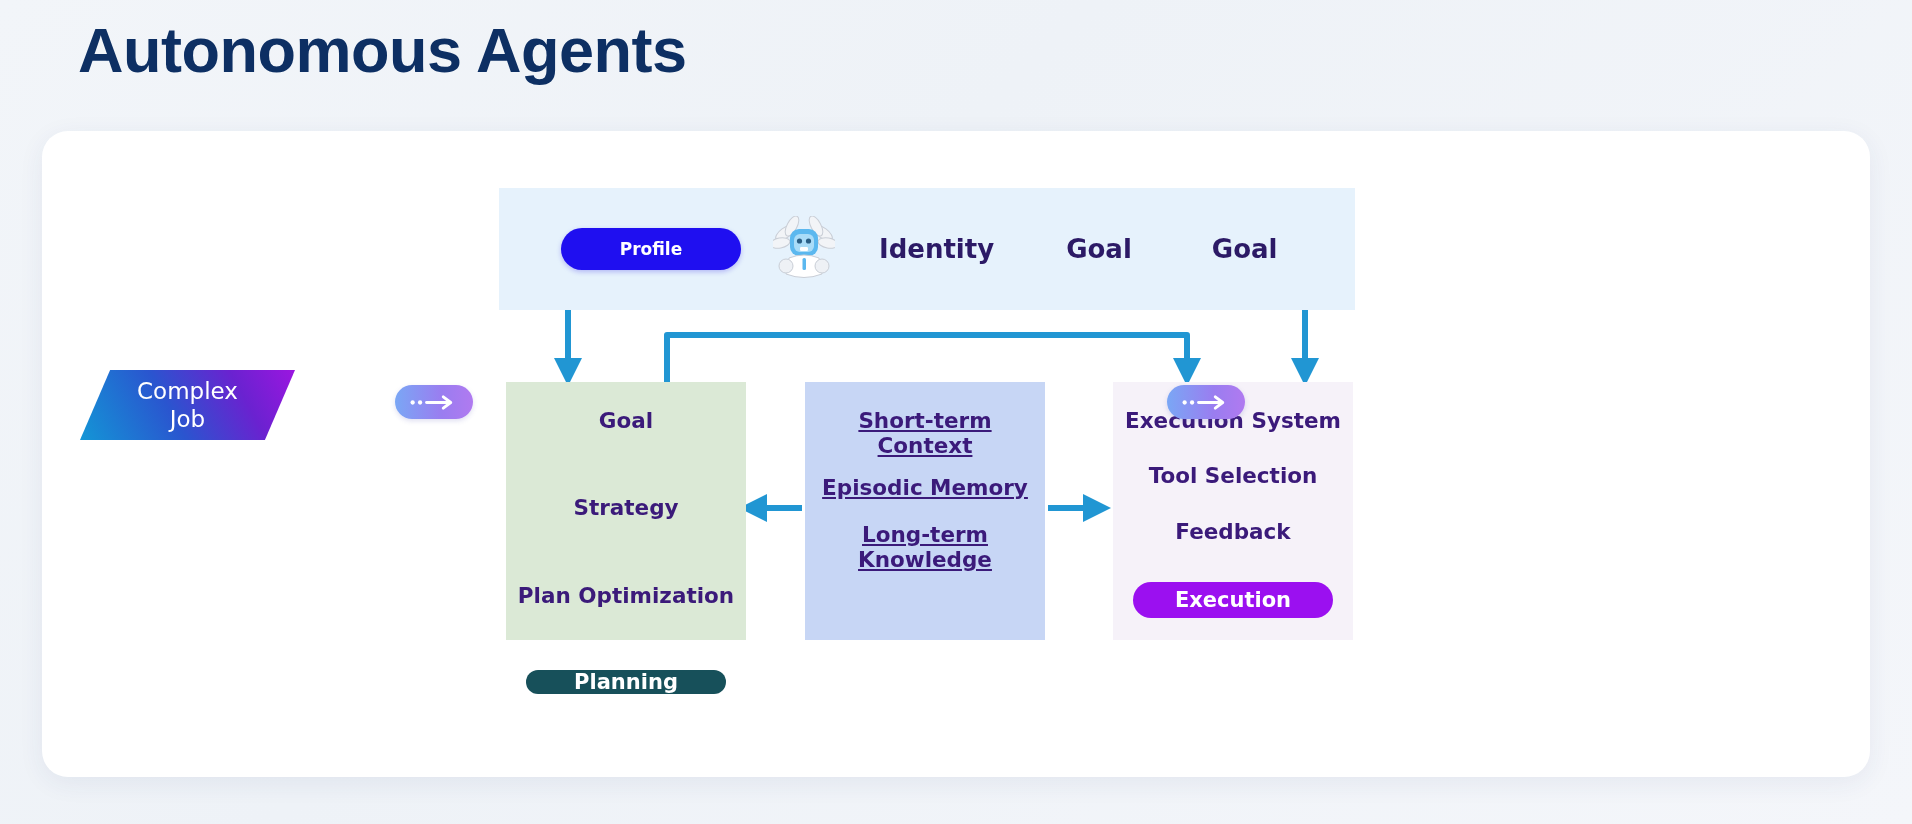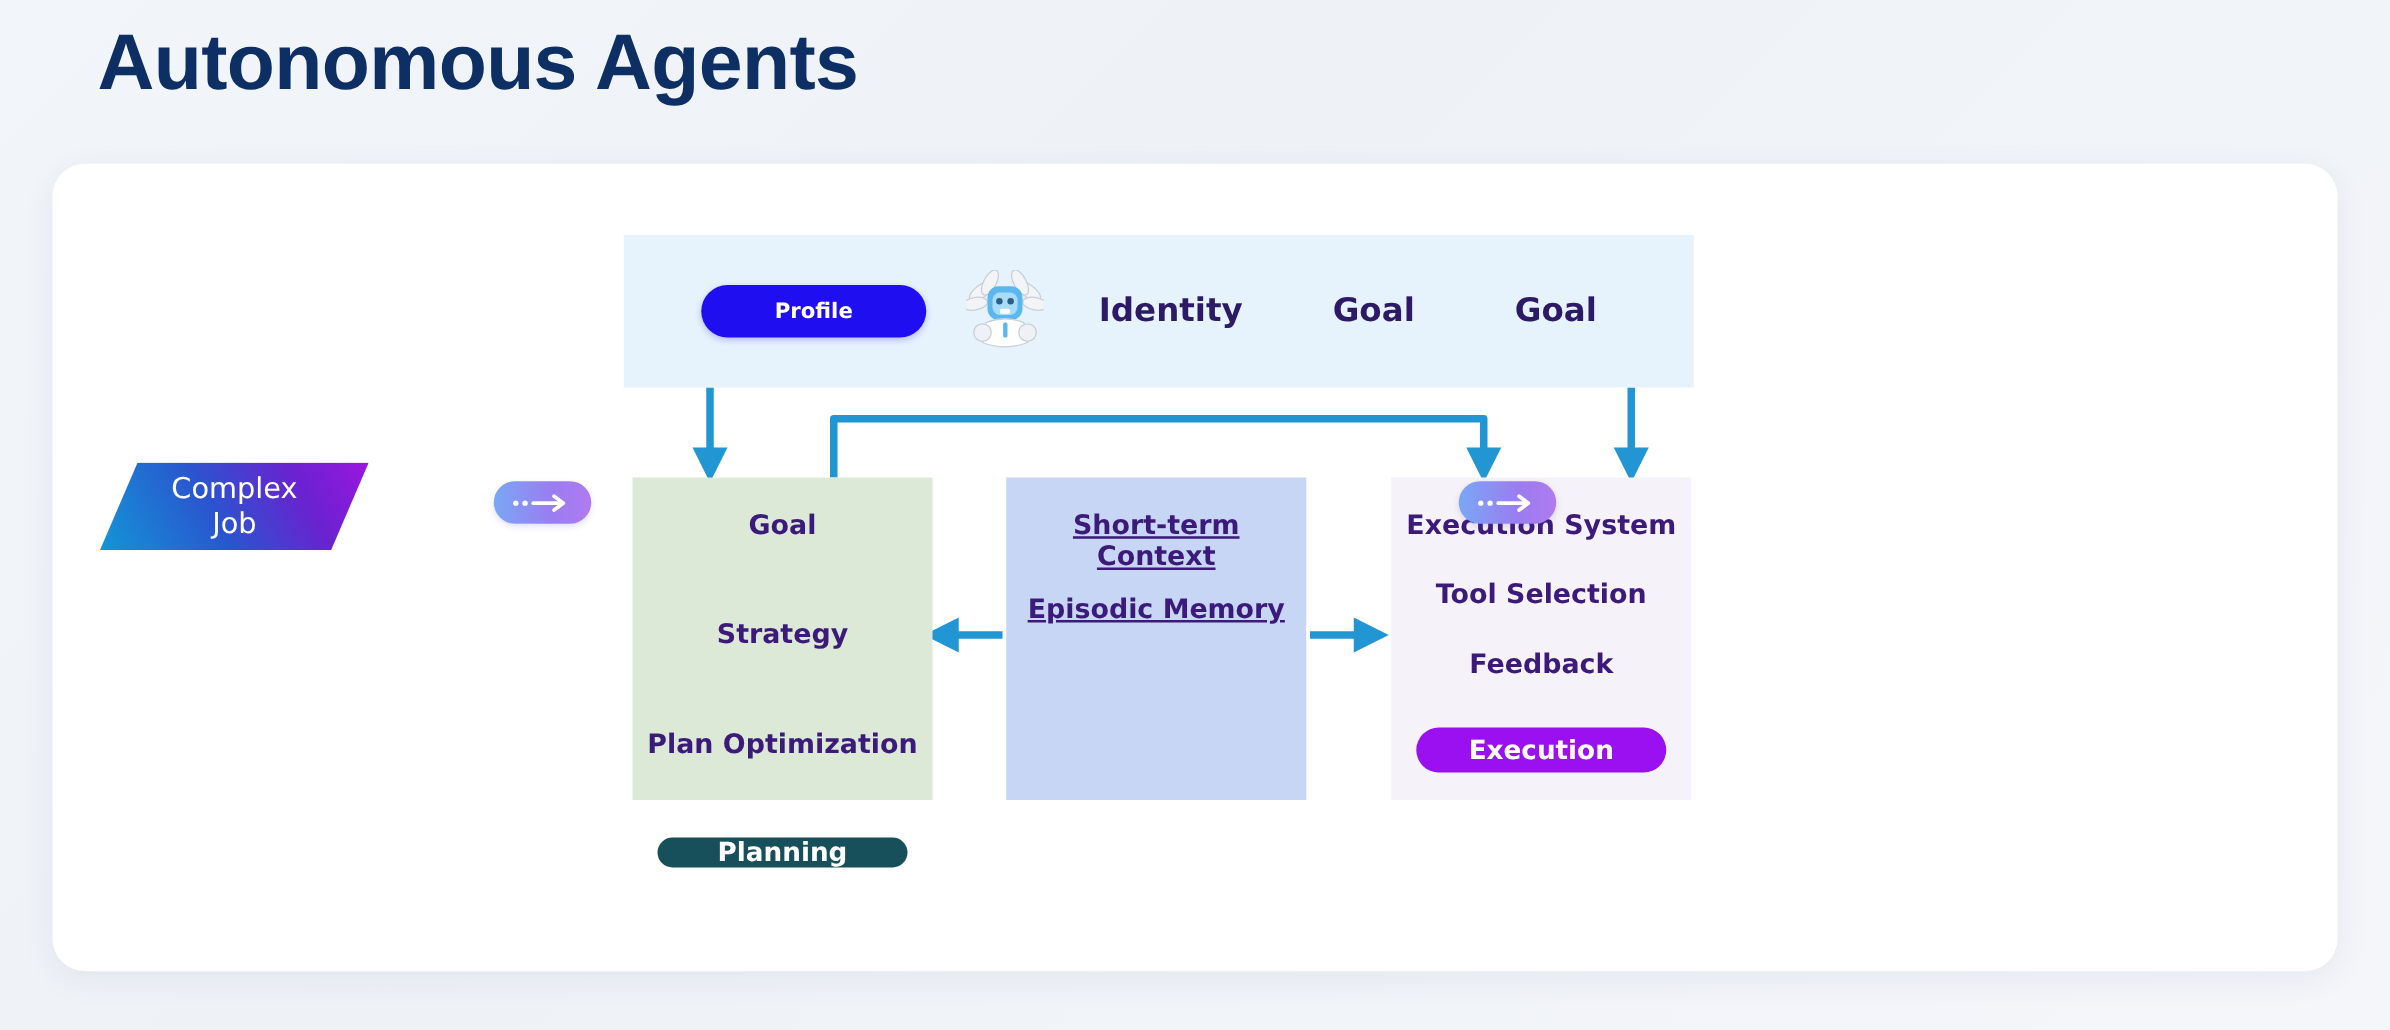--- a/index.html
+++ b/index.html
@@ -284,20 +284,22 @@
       <div class="col-item">Goal</div>
       <div class="col-item">Strategy</div>
       <div class="col-item">Plan Optimization</div>
       <div class="col-pill pill-planning">Planning</div>
     </div>
 
     <div class="column col-memory">
       <div class="col-item two-line">Short-term
 Context</div>
       <div class="col-item">Episodic Memory</div>
+      <div class="col-item two-line">Long-term
+Knowledge</div>
     </div>
 
     <div class="column col-execution">
       <div class="col-item">Execution System</div>
       <div class="col-item">Tool Selection</div>
       <div class="col-item">Feedback</div>
       <div class="col-pill pill-execution">Execution</div>
     </div>
 
     <div class="complex-job">Complex

